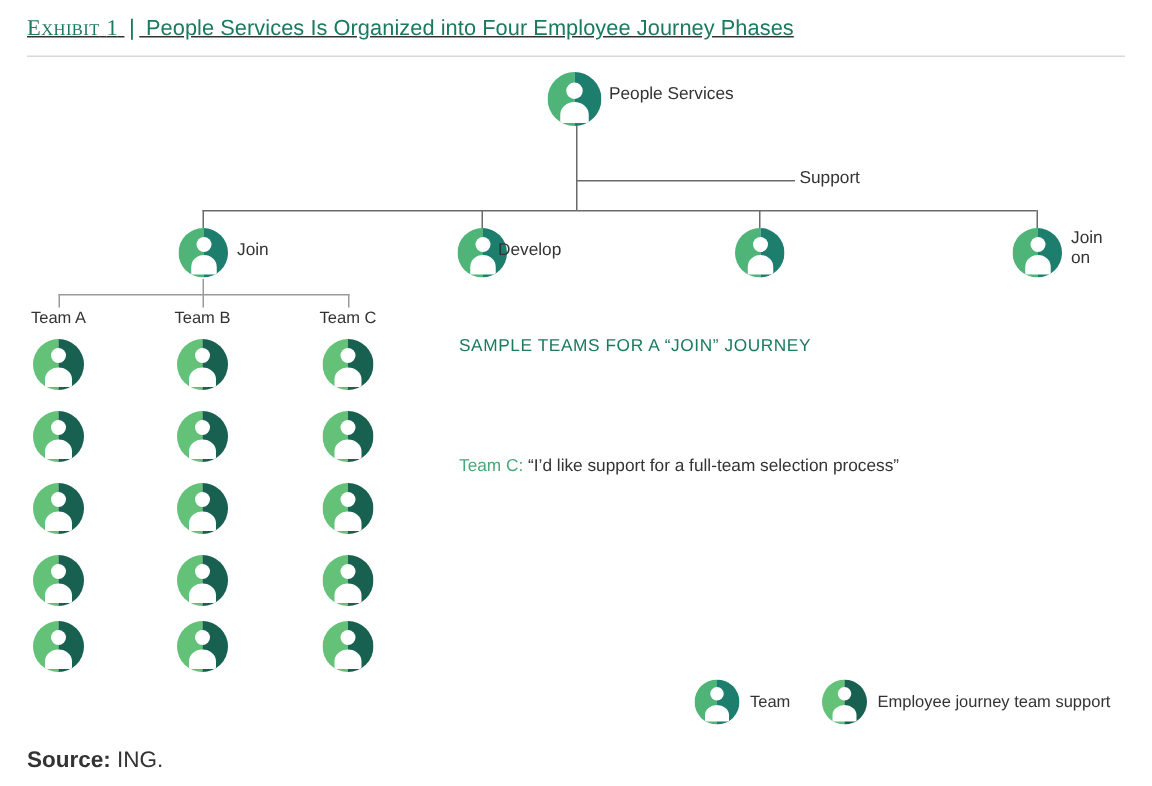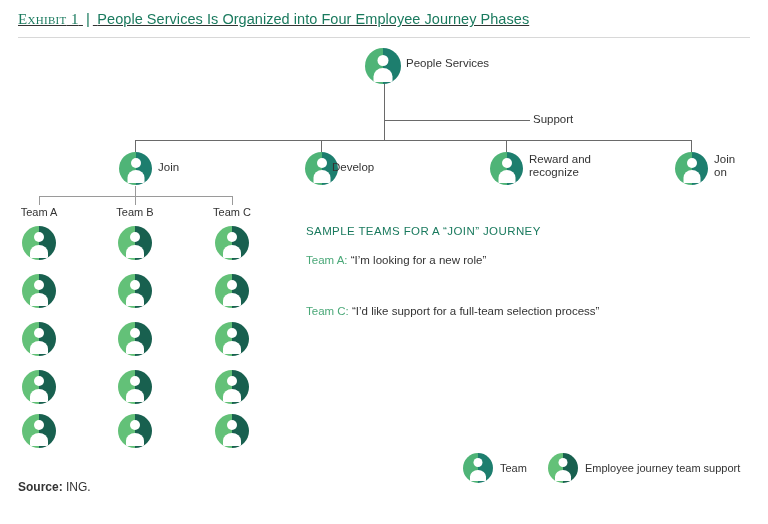--- a/index.html
+++ b/index.html
@@ -151,22 +151,22 @@
   .legend-text {
     position: absolute;
     font-size: 11px;
     color: #333333;
   }
 
   
   .source {
     position: absolute;
     left: 18px;
-    top: 480px;
-    font-size: 12px;
+    top: 498px;
+    font-size: 15px;
     color: #333333;
   }
   .source b { font-weight: bold; }
 </style>
 </head>
 <body>
 
 <div class="page">
 
   <div class="header">
@@ -219,22 +219,20 @@
     <div class="body" style="top:18px; width:17px; height:13px;"></div>
   </div>
   <div class="node-label" style="left:332px; top:161px;">Develop</div>
 
   <div class="avatar" style="left:490px; top:152px; width:33px; height:33px;">
     <div class="bg-left" style="background:#4fb477;"></div>
     <div class="bg-right" style="background:#1d7e6e;"></div>
     <div class="head" style="top:6px; width:10px; height:10px;"></div>
     <div class="body" style="top:18px; width:17px; height:13px;"></div>
   </div>
-  <div class="node-label" style="left:529px; top:153px;">Reward and
-recognize</div>
 
   <div class="avatar" style="left:675px; top:152px; width:33px; height:33px;">
     <div class="bg-left" style="background:#4fb477;"></div>
     <div class="bg-right" style="background:#1d7e6e;"></div>
     <div class="head" style="top:6px; width:10px; height:10px;"></div>
     <div class="body" style="top:18px; width:17px; height:13px;"></div>
   </div>
   <div class="node-label" style="left:714px; top:153px;">Join
 on</div>
 
@@ -330,24 +328,20 @@
   </div>
   <div class="avatar" style="left:215px; top:414px; width:34px; height:34px;">
     <div class="bg-left" style="background:#63c178;"></div>
     <div class="bg-right" style="background:#18604f;"></div>
     <div class="head" style="top:6px; width:10px; height:10px;"></div>
     <div class="body" style="top:19px; width:18px; height:13px;"></div>
   </div>
 
   <div class="panel-title">SAMPLE TEAMS FOR A “JOIN” JOURNEY</div>
 
-  <div class="panel-row" style="top:254px;">
-    <span class="tname">Team A:</span>
-    <span>“I’m looking for a new role”</span>
-  </div>
   <div class="panel-row" style="top:305px;">
     <span class="tname">Team C:</span>
     <span>“I’d like support for a full-team selection process”</span>
   </div>
 
   <div class="avatar" style="left:463px; top:453px; width:30px; height:30px;">
     <div class="bg-left" style="background:#4fb477;"></div>
     <div class="bg-right" style="background:#1d7e6e;"></div>
     <div class="head" style="top:5px; width:9px; height:9px;"></div>
     <div class="body" style="top:17px; width:16px; height:11px;"></div>

